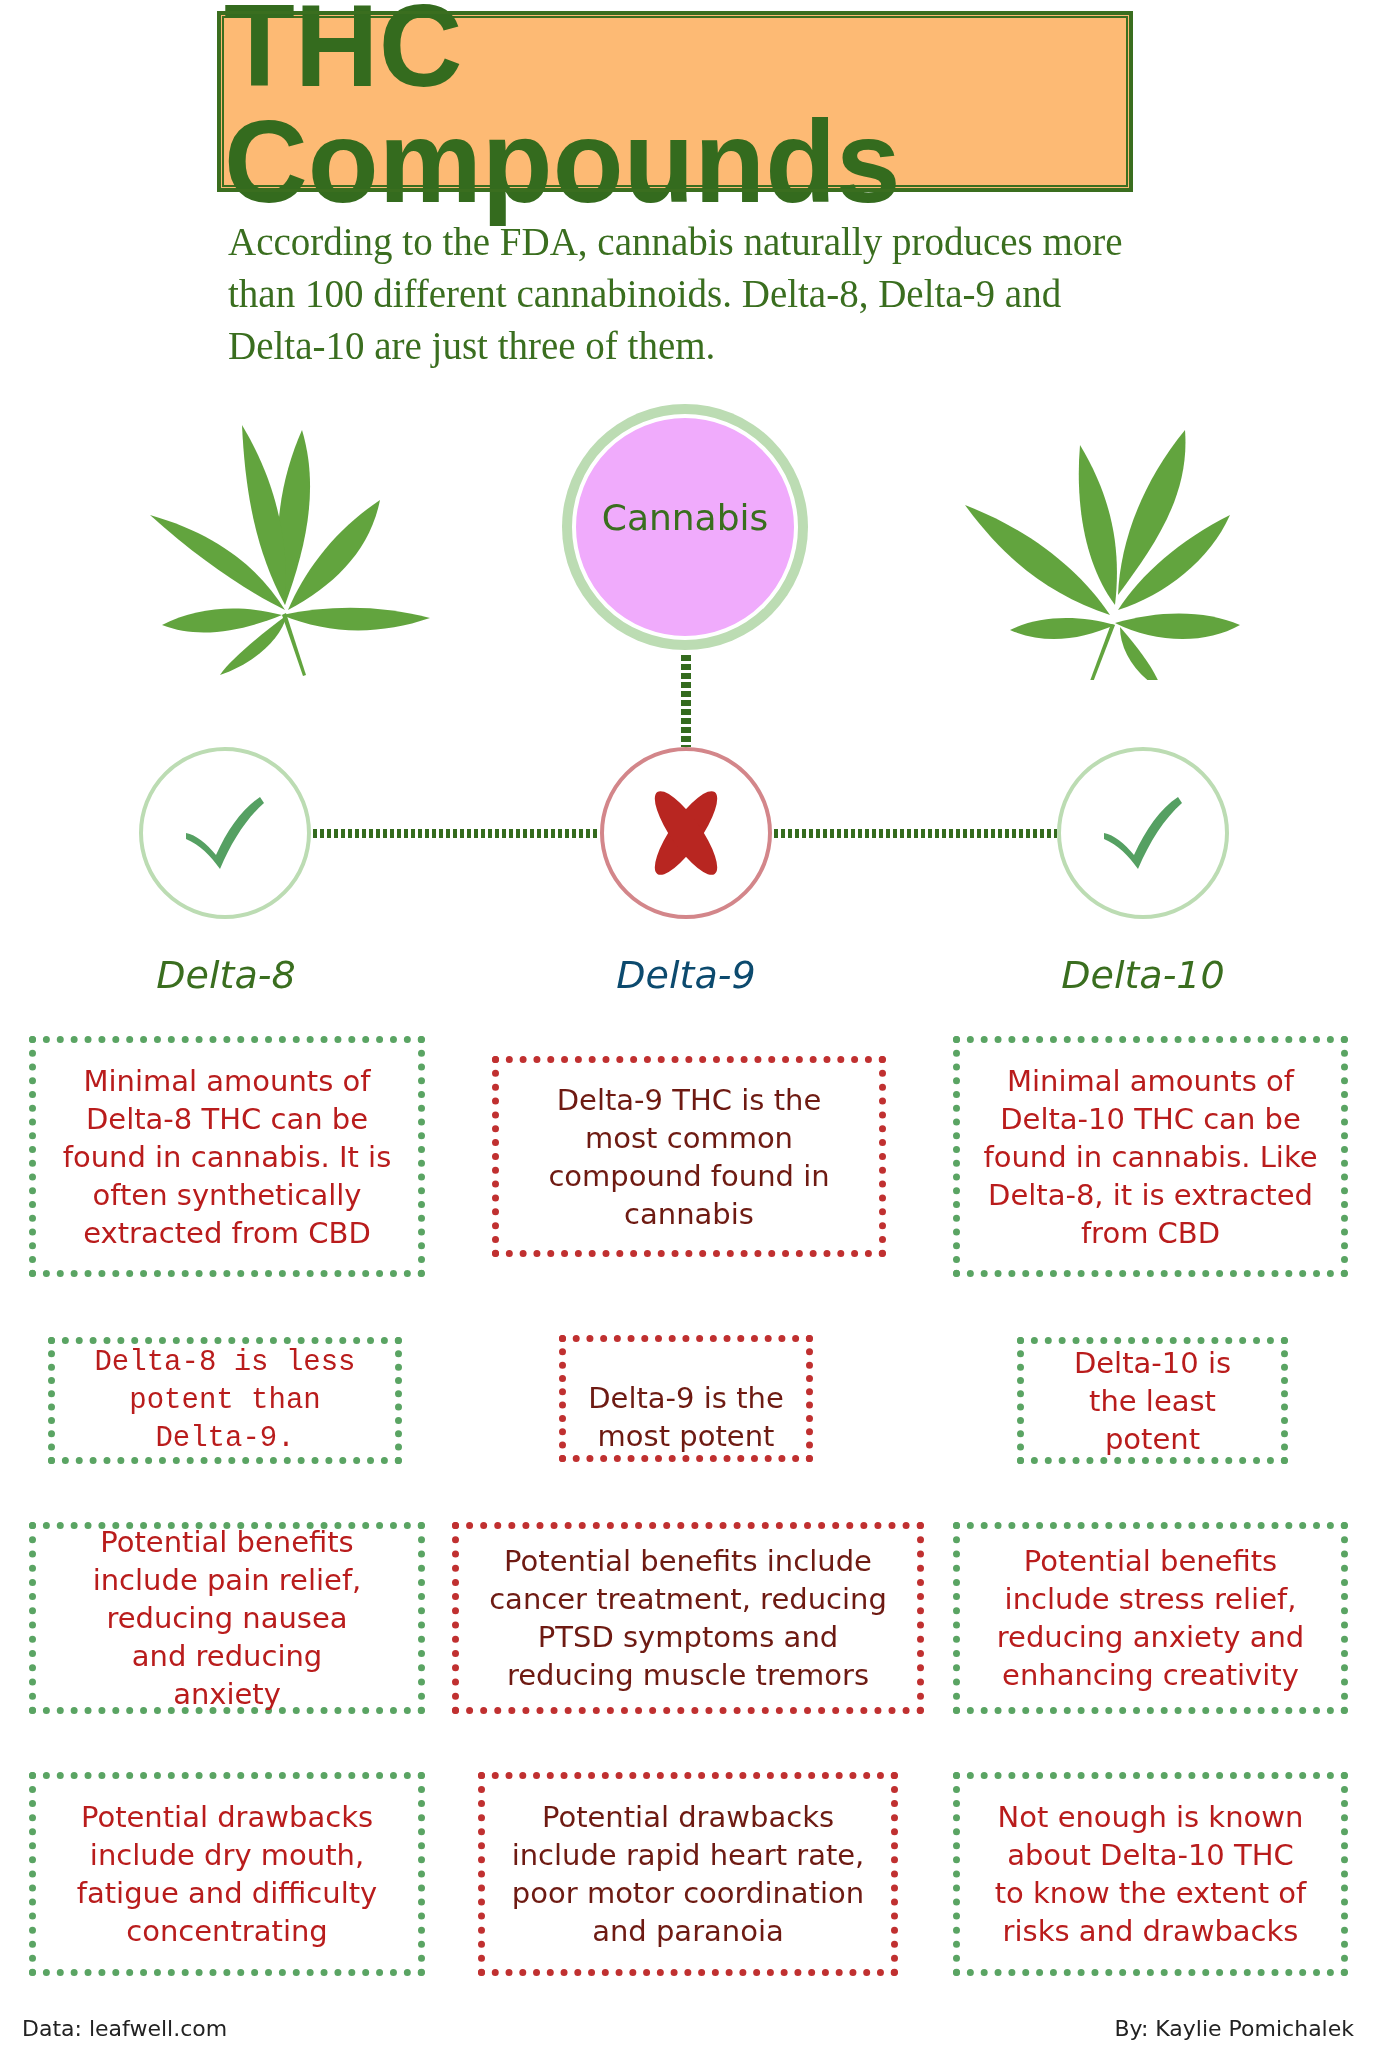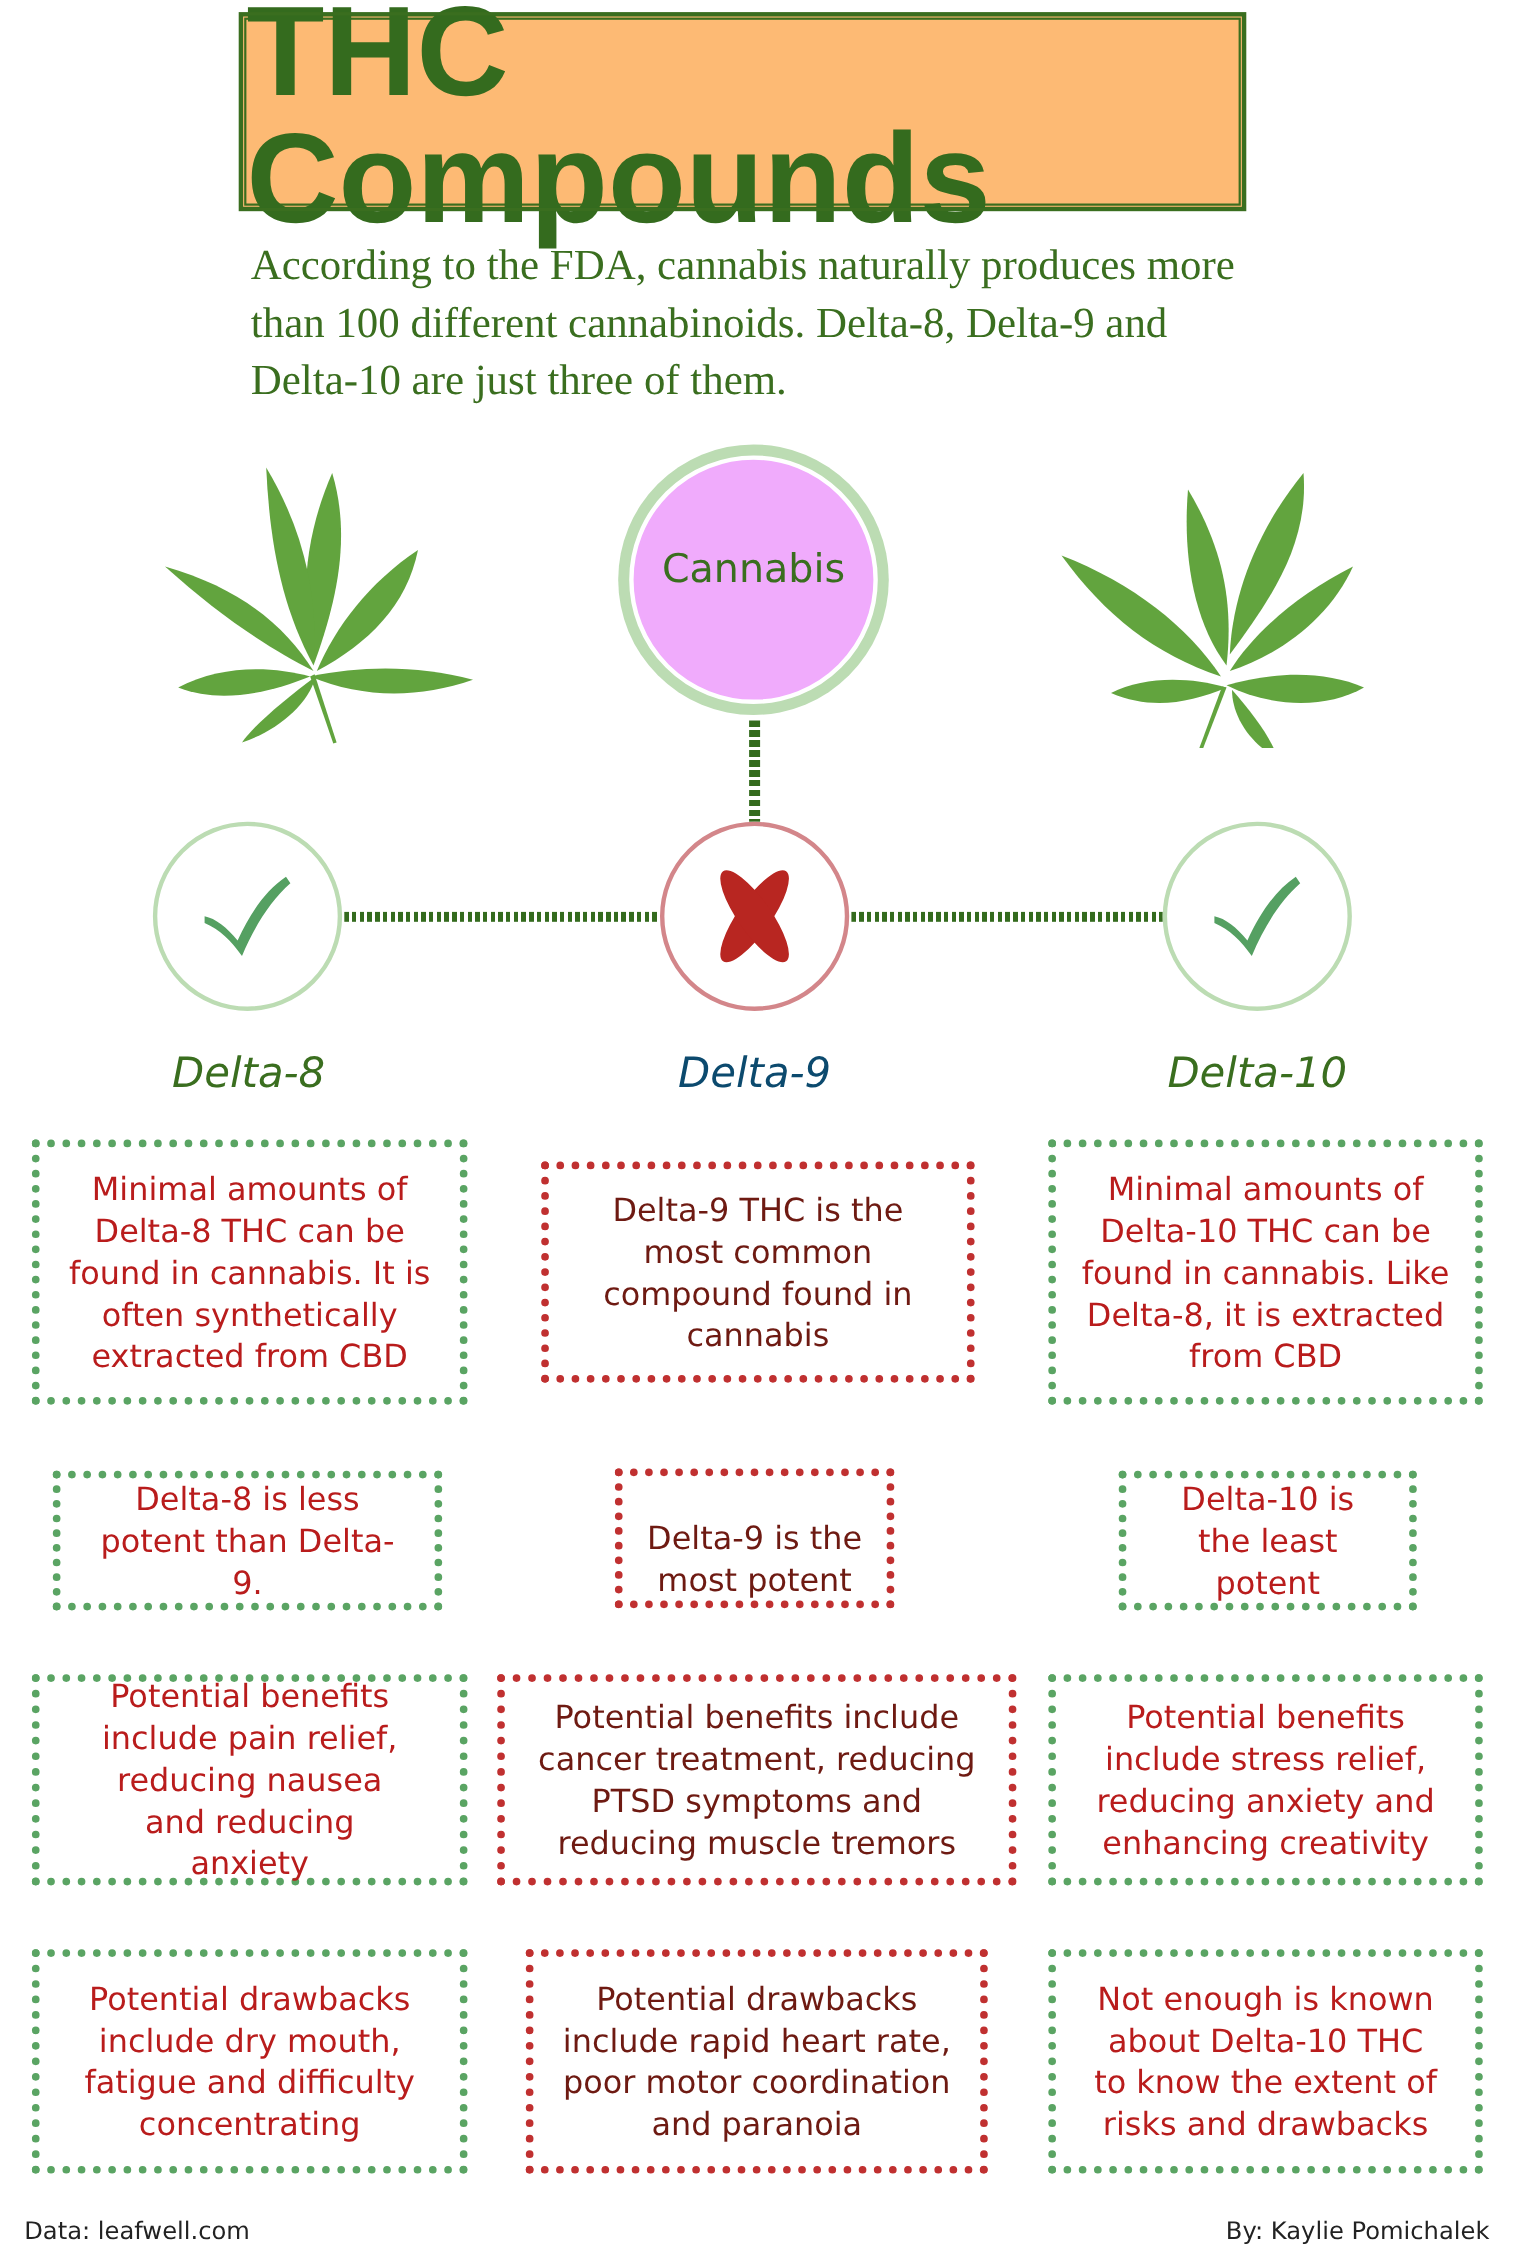--- a/index.html
+++ b/index.html
@@ -117,21 +117,21 @@
 <div class="abs box g" style="left:29px; top:1036px; width:396px; height:241px;">
   <span>Minimal amounts of Delta-8 THC can be found in cannabis. It is often synthetically extracted from CBD</span>
 </div>
 <div class="abs box r" style="left:492px; top:1056px; width:394px; height:201px; padding:0 30px;">
   <span>Delta-9 THC is the most common compound found in cannabis</span>
 </div>
 <div class="abs box g" style="left:953px; top:1036px; width:395px; height:241px;">
   <span>Minimal amounts of Delta-10 THC can be found in cannabis. Like Delta-8, it is extracted from CBD</span>
 </div>
 
-<div class="abs box g" style="left:48px; top:1337px; width:354px; height:127px; padding:0 26px;">
+<div class="abs box g" style="left:48px; top:1337px; width:354px; height:127px; padding:0 26px;font-family:Liberation Mono, monospace;">
   <span>Delta-8 is less potent than Delta-9.</span>
 </div>
 <div class="abs box r" style="left:559px; top:1335px; width:254px; height:127px; padding:0 22px;align-items:flex-end;">
   <span>Delta-9 is the most potent</span>
 </div>
 <div class="abs box g" style="left:1017px; top:1337px; width:271px; height:127px; padding:0 22px;">
   <span>Delta-10 is the least potent</span>
 </div>
 
 <div class="abs box g" style="left:29px; top:1522px; width:396px; height:192px; padding:0 40px;">

